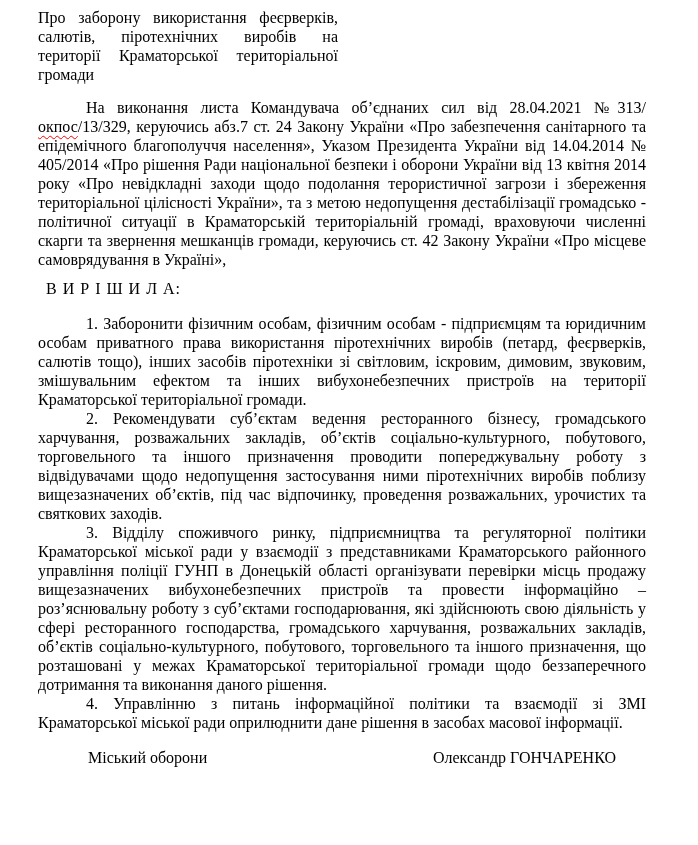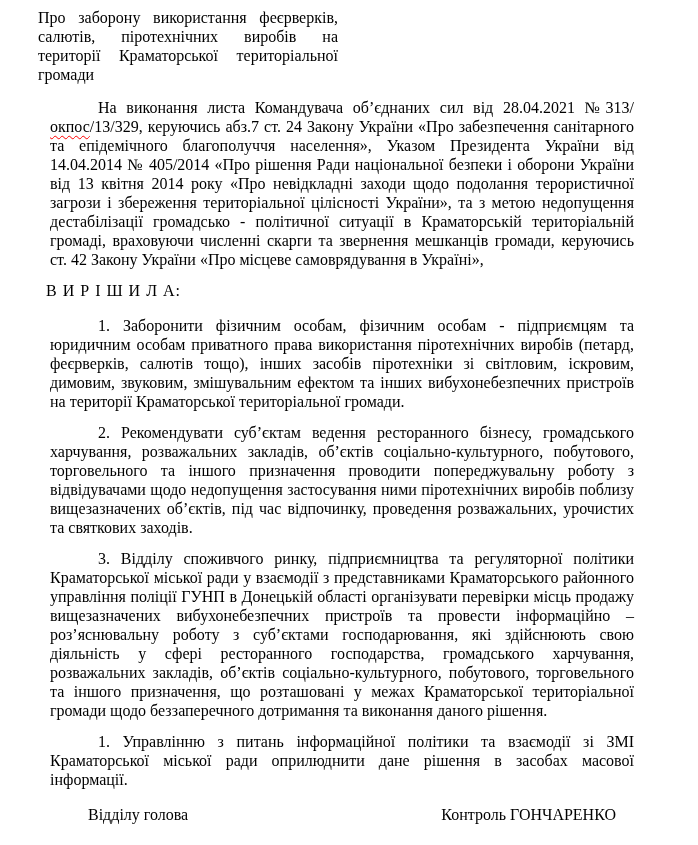--- a/index.html
+++ b/index.html
@@ -21,21 +21,21 @@
     overflow: hidden;
   }
   .title-block {
     width: 300px;
     text-align: justify;
     margin: 0 0 14px 0;
   }
   .para {
     text-align: justify;
     text-indent: 48px;
-    margin: 12px;
+    margin: 0;
   }
   .issuer {
     text-align: left;
     text-indent: 48px;
     margin: 0;
   }
   .decision-heading {
     margin: 10px 0 16px 8px;
     text-indent: 0;
     text-align: left;
@@ -69,20 +69,20 @@
   <p class="title-block">Про заборону використання феєрверків, салютів, піротехнічних виробів на території Краматорської територіальної громади</p>
 
   <p class="para"><span>На виконання листа Командувача об’єднаних сил від 28.04.2021 №313/</span><span class="misspelled">окпос</span><span>/13/329, керуючись абз.7 ст. 24 Закону України «Про забезпечення санітарного та епідемічного благополуччя населення», Указом Президента України від 14.04.2014 № 405/2014 «Про рішення Ради національної безпеки і оборони України від 13 квітня 2014 року «Про невідкладні заходи щодо подолання терористичної загрози і збереження територіальної цілісності України», та з метою недопущення дестабілізації громадсько - політичної ситуації в Краматорській територіальній громаді, враховуючи численні скарги та звернення мешканців громади,  керуючись ст. 42 Закону України «Про місцеве самоврядування в Україні»,</span></p>
 
 
   <p class="decision-heading">В И Р І Ш И Л А:</p>
 
   <p class="para">1. Заборонити фізичним особам, фізичним особам - підприємцям та юридичним особам приватного права використання піротехнічних виробів (петард, феєрверків, салютів тощо), інших засобів піротехніки зі світловим, іскровим, димовим, звуковим, змішувальним ефектом та інших вибухонебезпечних пристроїв на території Краматорської територіальної громади.</p>
   <p class="para">2. Рекомендувати суб’єктам ведення ресторанного бізнесу, громадського харчування, розважальних закладів, об’єктів соціально-культурного, побутового, торговельного та іншого призначення проводити попереджувальну роботу з відвідувачами щодо недопущення застосування ними піротехнічних виробів поблизу вищезазначених об’єктів, під час відпочинку, проведення розважальних, урочистих та святкових заходів.</p>
   <p class="para">3. Відділу споживчого ринку, підприємництва та регуляторної політики Краматорської міської ради у взаємодії з представниками Краматорського районного управління поліції ГУНП в Донецькій області організувати перевірки місць продажу вищезазначених вибухонебезпечних пристроїв та провести інформаційно – роз’яснювальну роботу з суб’єктами господарювання, які здійснюють свою діяльність у сфері ресторанного господарства, громадського харчування, розважальних закладів, об’єктів соціально-культурного, побутового, торговельного та іншого призначення, що розташовані у межах Краматорської  територіальної громади щодо беззаперечного дотримання та виконання даного рішення.</p>
-  <p class="para">1.  Управлінню з питань інформаційної політики та взаємодії зі ЗМІ Краматорської міської ради оприлюднити дане рішення в засобах масової інформації.</p>
+  <p class="para">4.  Управлінню з питань інформаційної політики та взаємодії зі ЗМІ Краматорської міської ради оприлюднити дане рішення в засобах масової інформації.</p>
 
   <div class="signature-row">
-    <span class="signature-position">Відділу голова</span>
-    <span class="signature-name">Контроль ГОНЧАРЕНКО</span>
+    <span class="signature-position">Міський оборони</span>
+    <span class="signature-name">Олександр ГОНЧАРЕНКО</span>
   </div>
 
 </div>
 
 </body></html>

